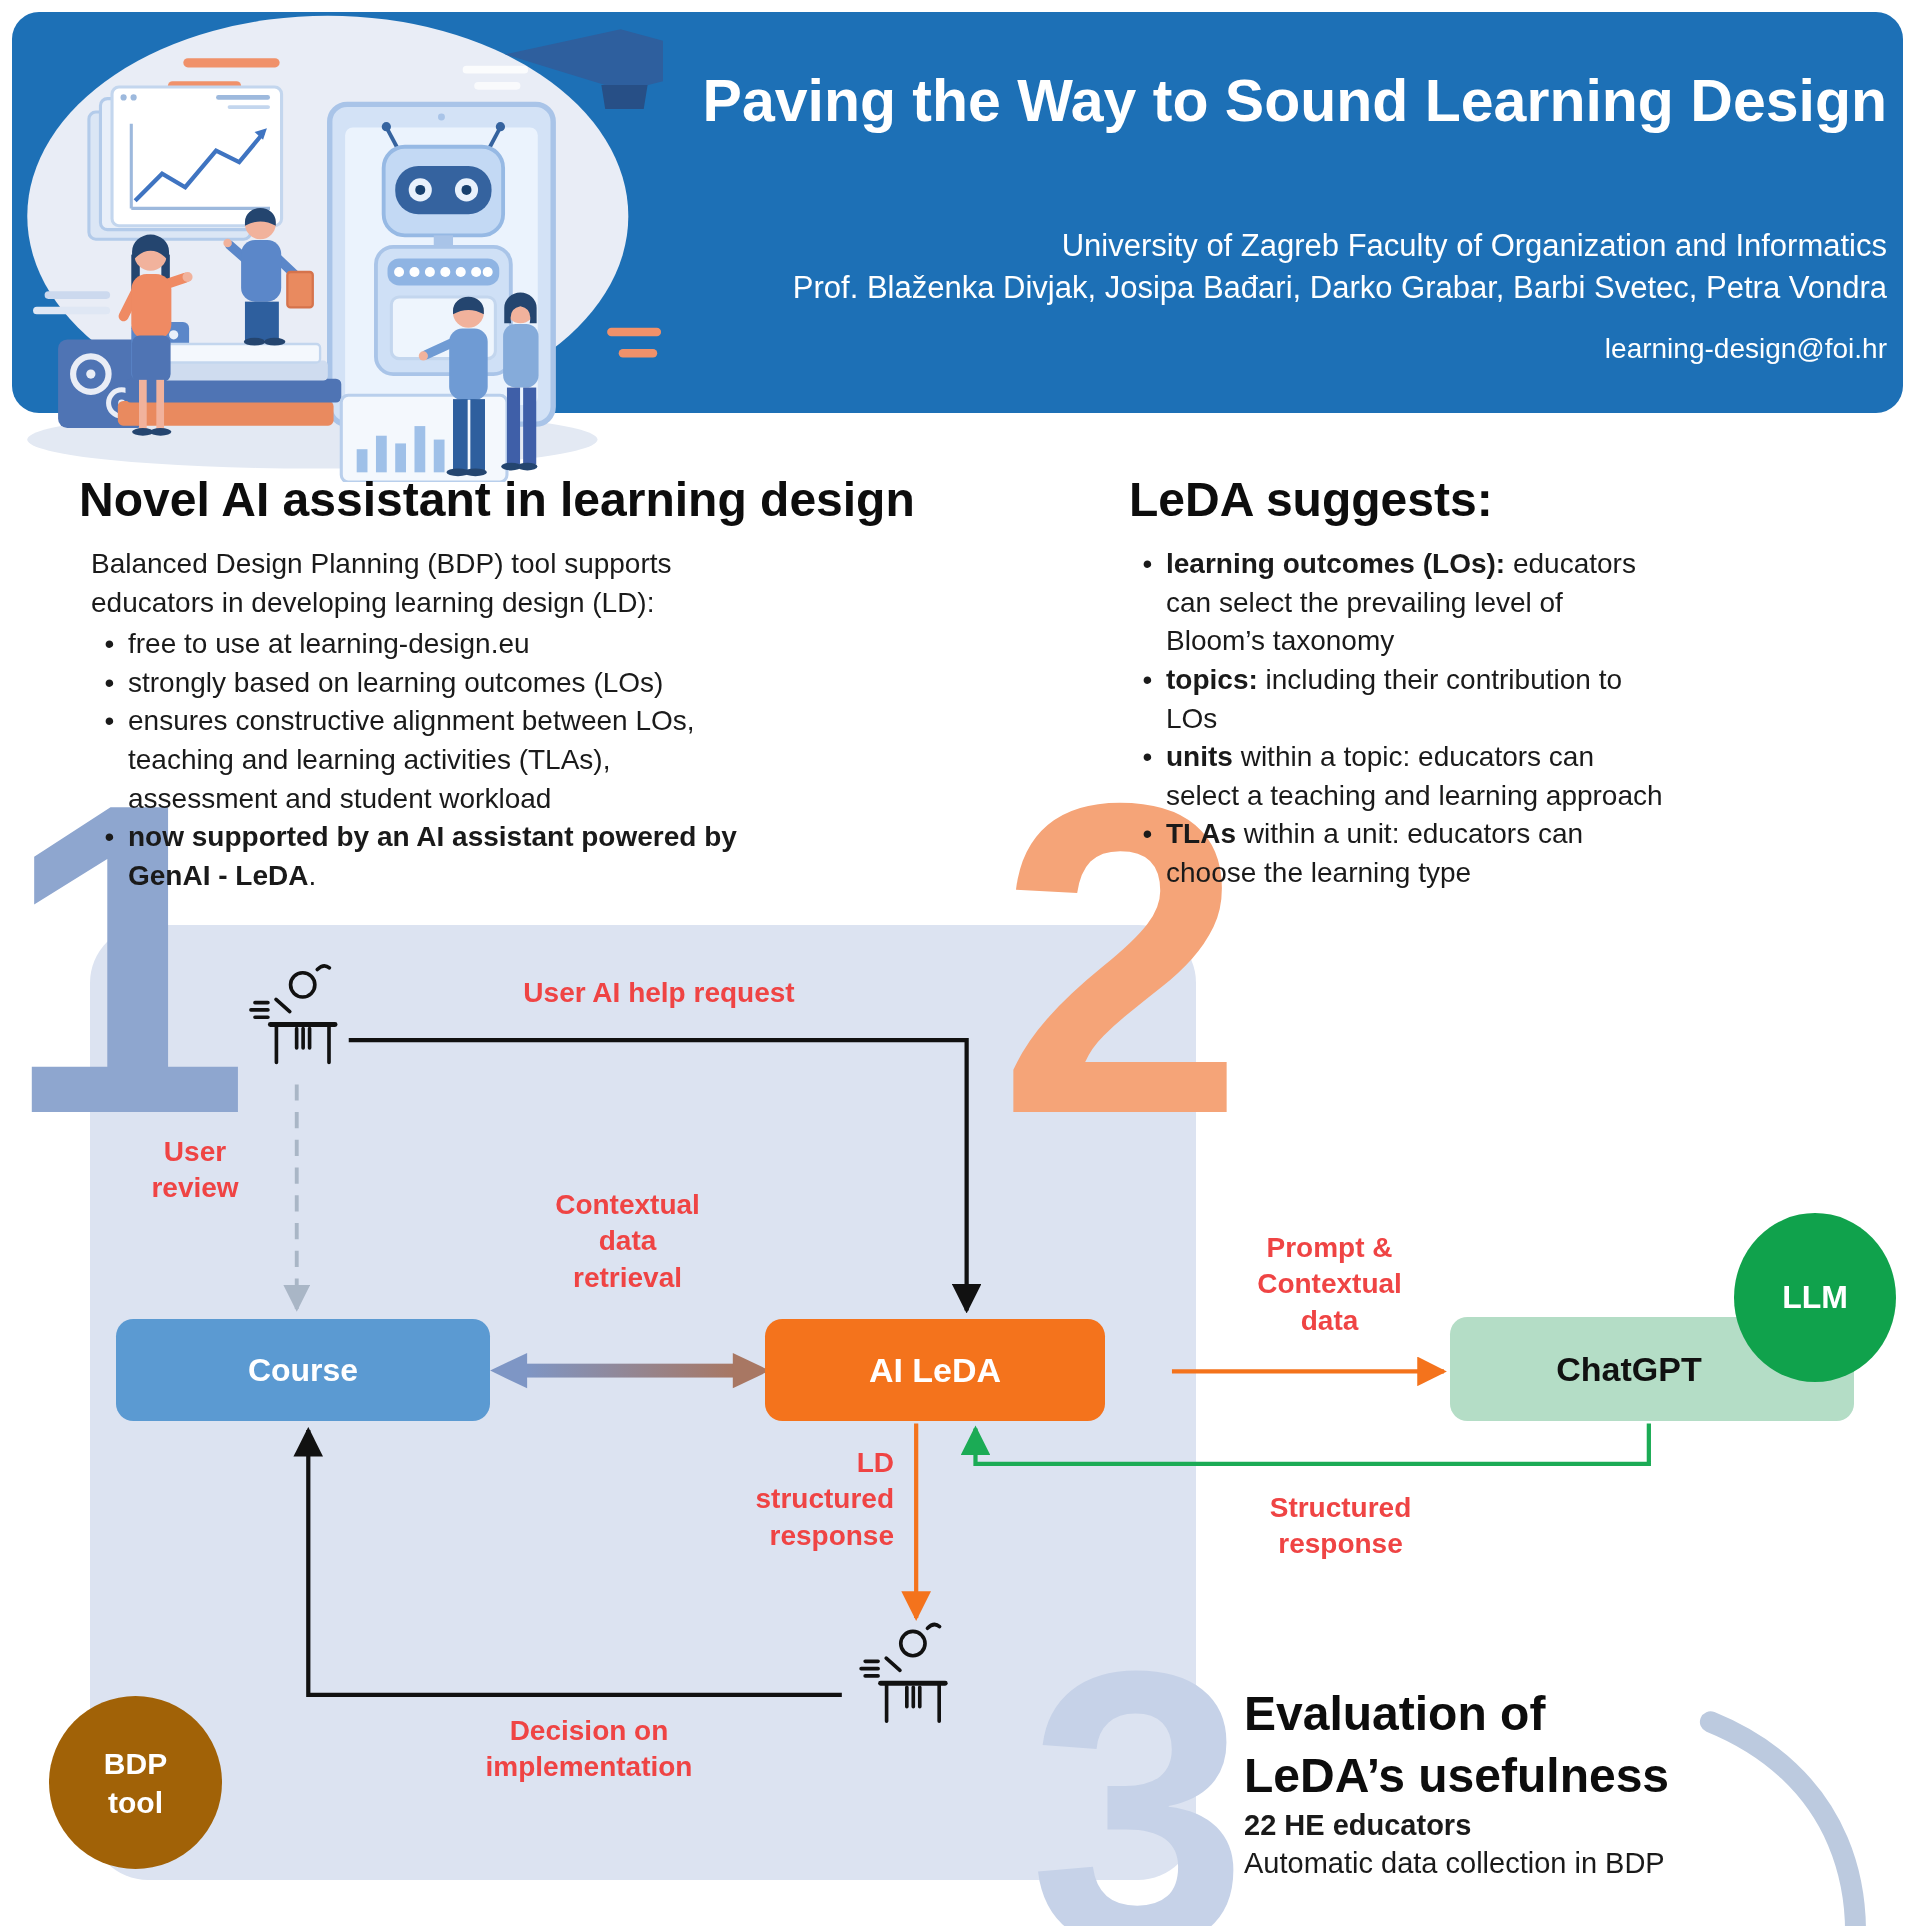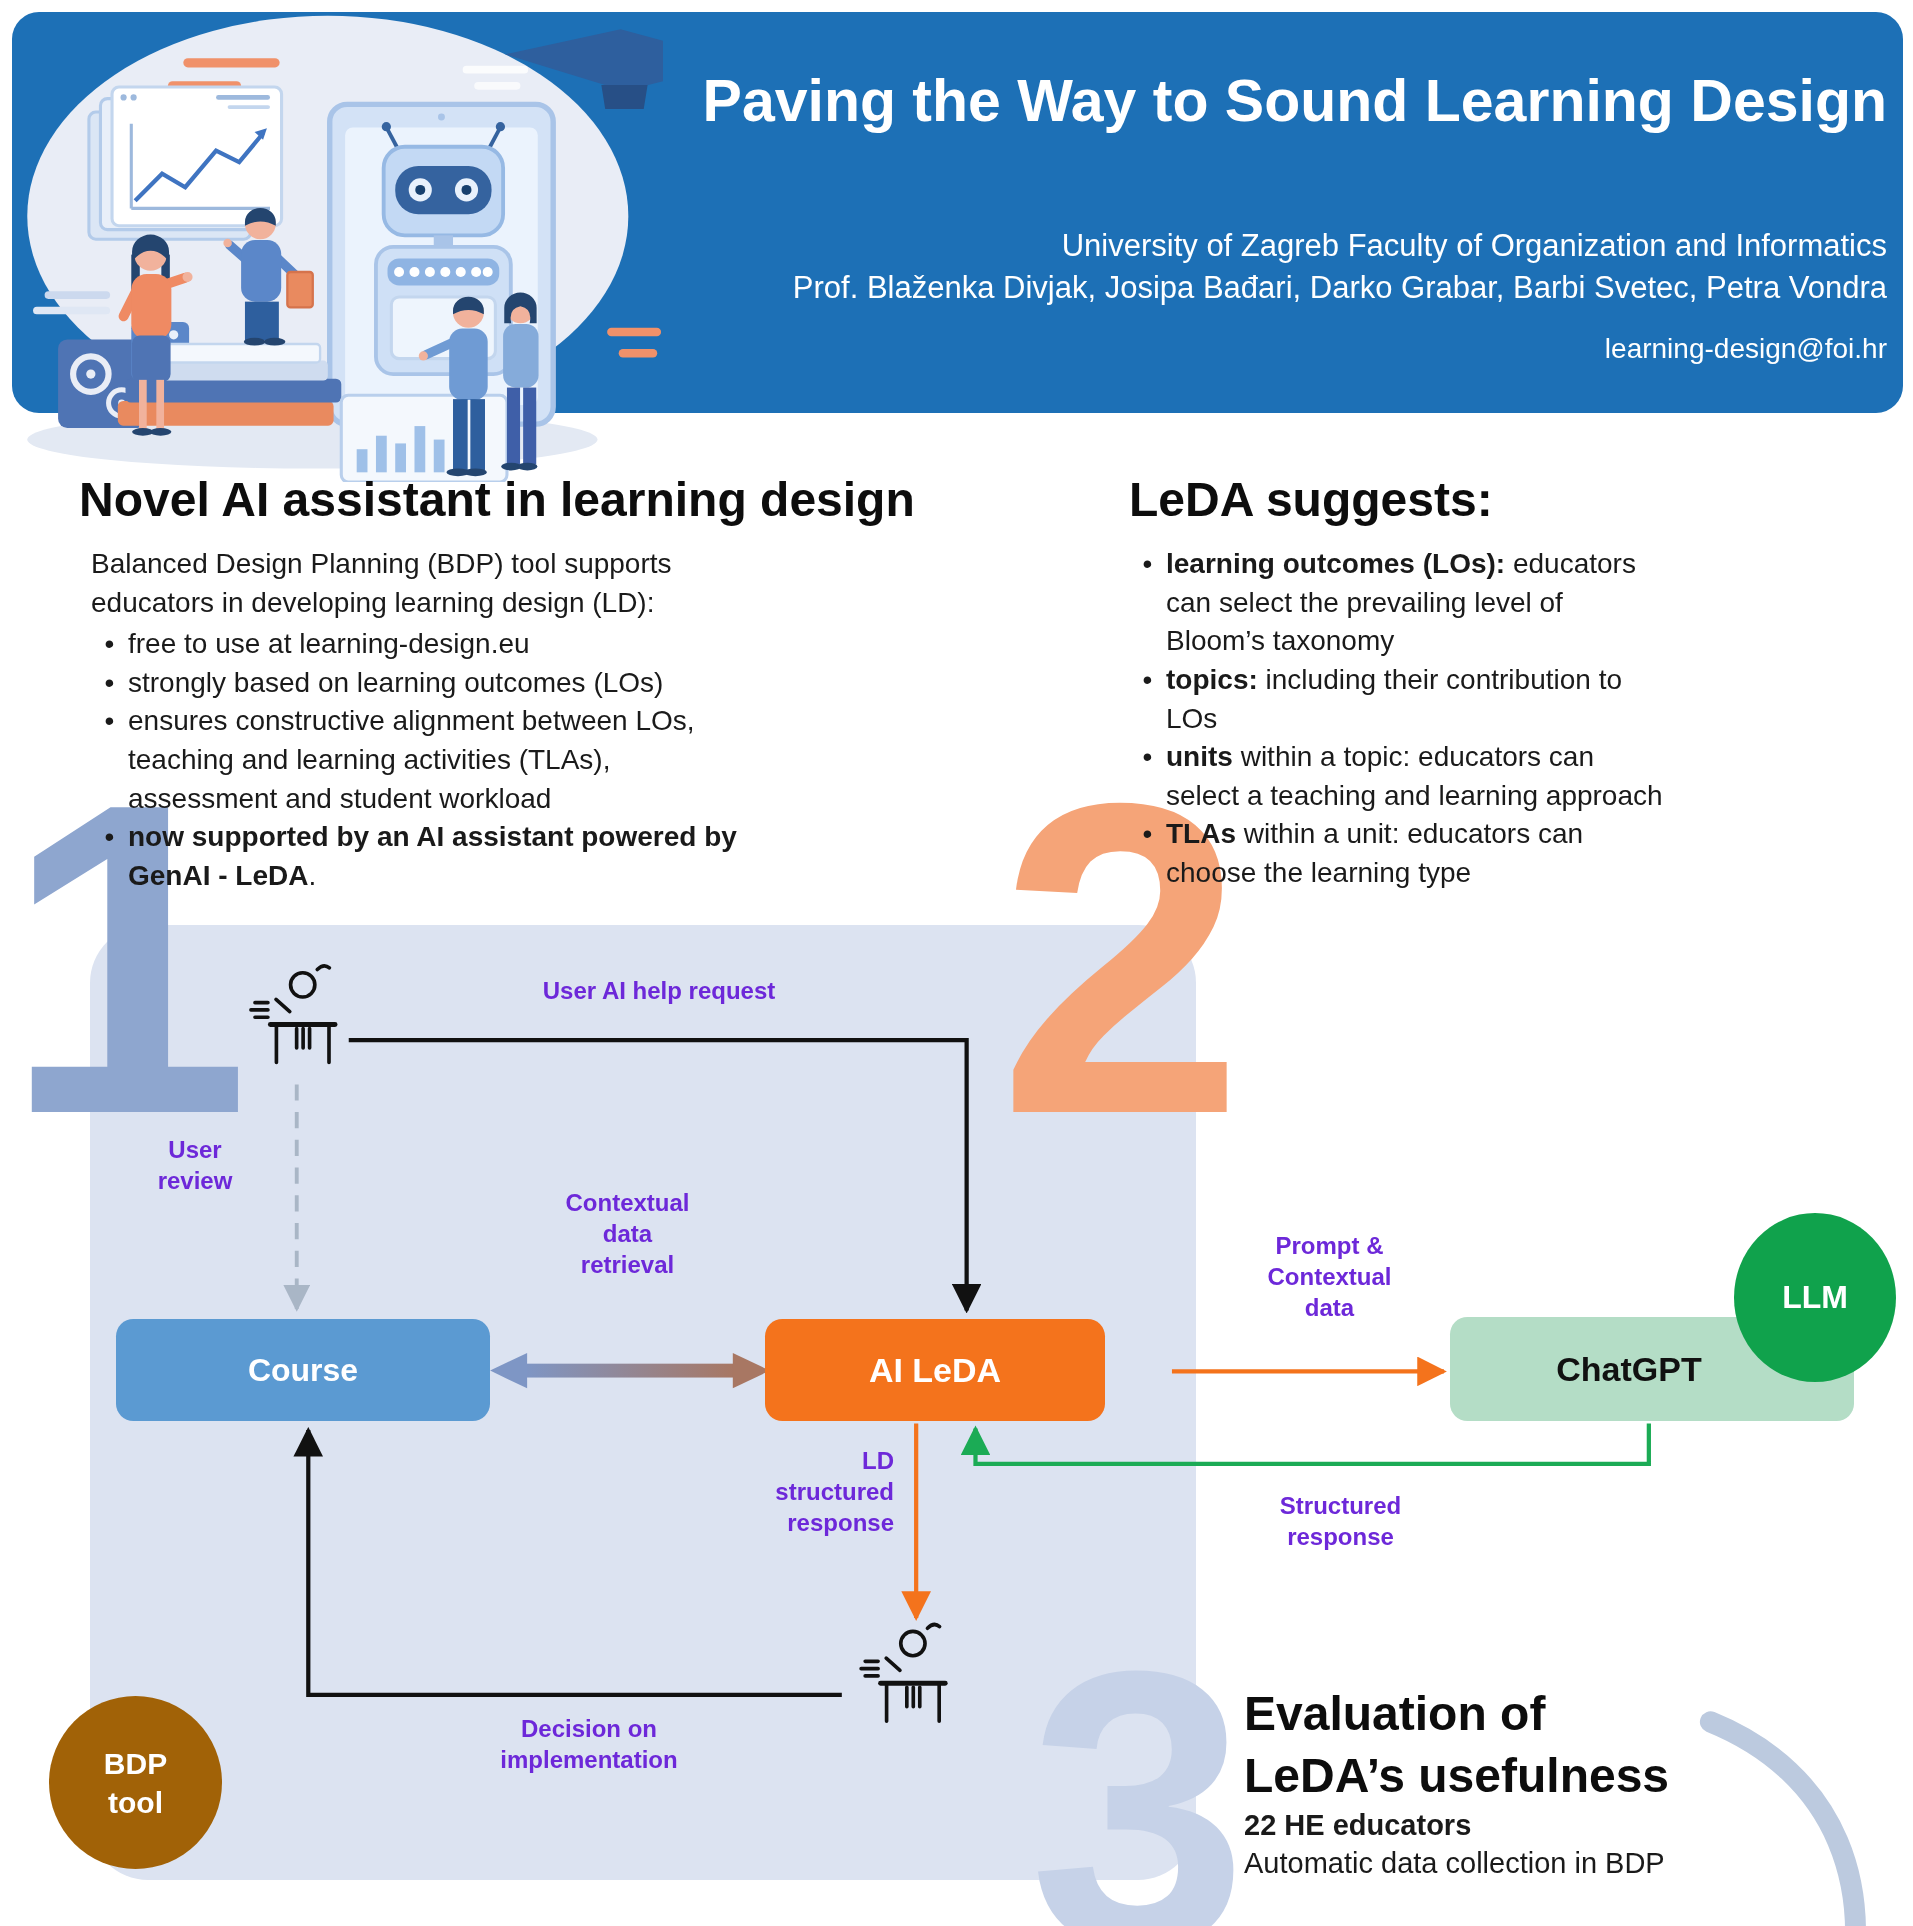--- a/index.html
+++ b/index.html
@@ -19,21 +19,21 @@
   
   .numeral{font-weight:bold;line-height:0.74;z-index:1;text-align:center;}
   
   .sec-h{font-size:48px;font-weight:bold;color:#0d0d0d;z-index:3;}
   .body-txt{font-size:28px;line-height:1.38;z-index:3;}
   .li{display:flex;align-items:flex-start;}
   .dot{flex:0 0 37px;text-align:center;}
   .bt{flex:1;white-space:pre-line;}
   
   .panel{left:90px;top:925px;width:1106px;height:955px;background:#dce3f1;border-radius:58px;z-index:0;}
-  .dlabel{font-size:24px;font-weight:bold;color:#6d28d9;z-index:3;line-height:1.3;}
+  .dlabel{font-size:28px;font-weight:bold;color:#ef4444;z-index:3;line-height:1.3;}
   .nodebox{border-radius:17.3px;display:flex;align-items:center;justify-content:center;
            color:#fff;font-weight:bold;z-index:3;}
   .overlay{left:0;top:0;width:1914px;height:2705px;z-index:2;pointer-events:none;}
   
   .stats .li{line-height:1.32;}
 </style>
 </head>
 <body>
 
 <div class="abs header-band"></div>

